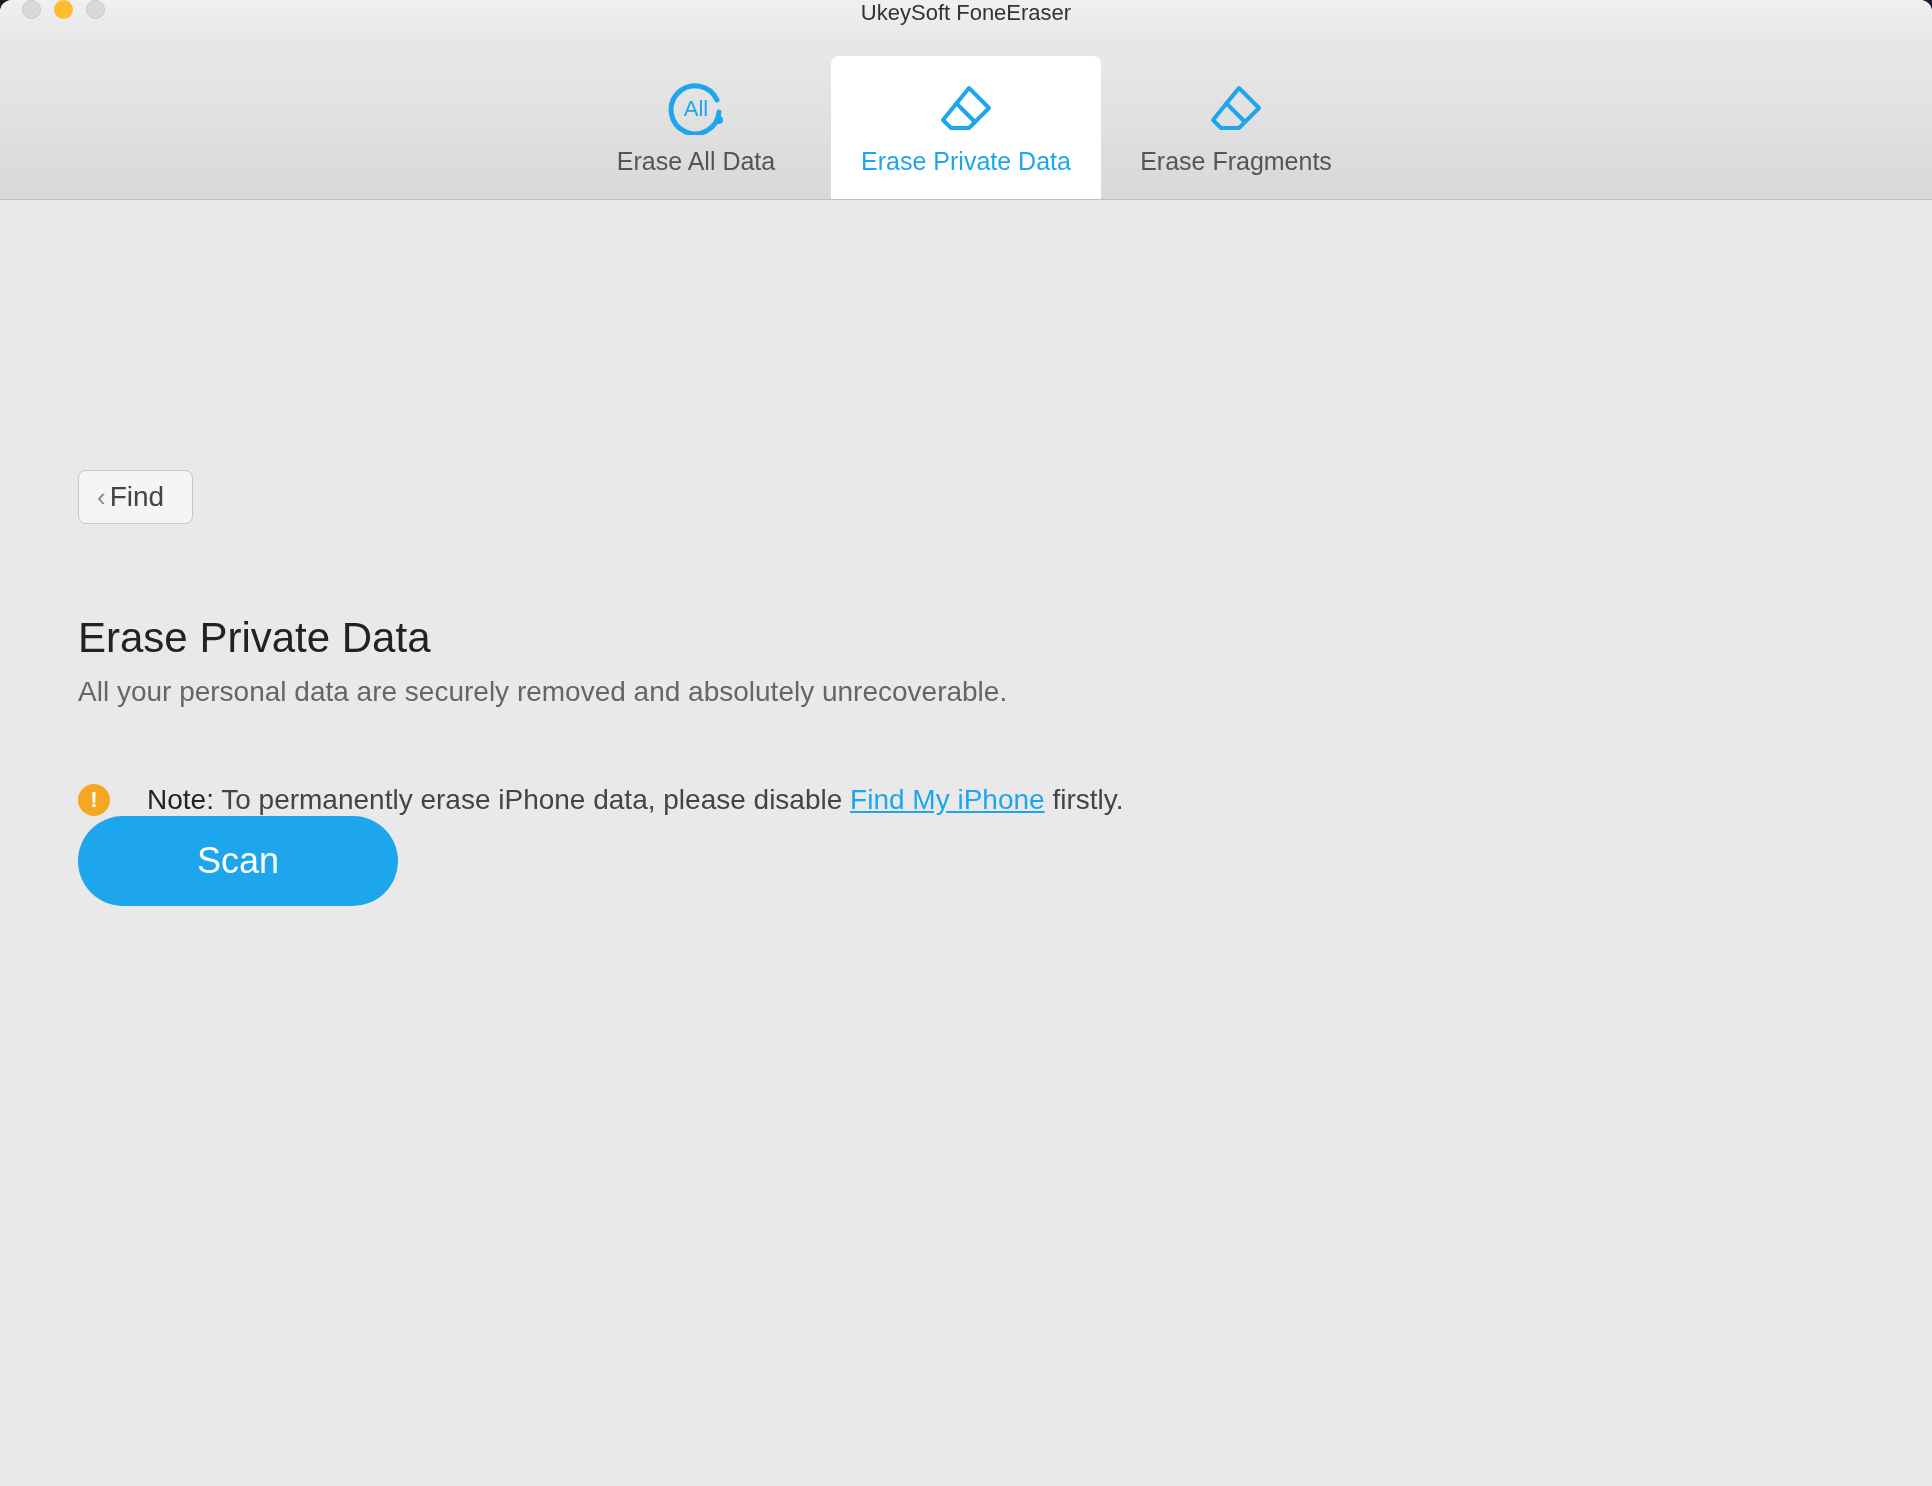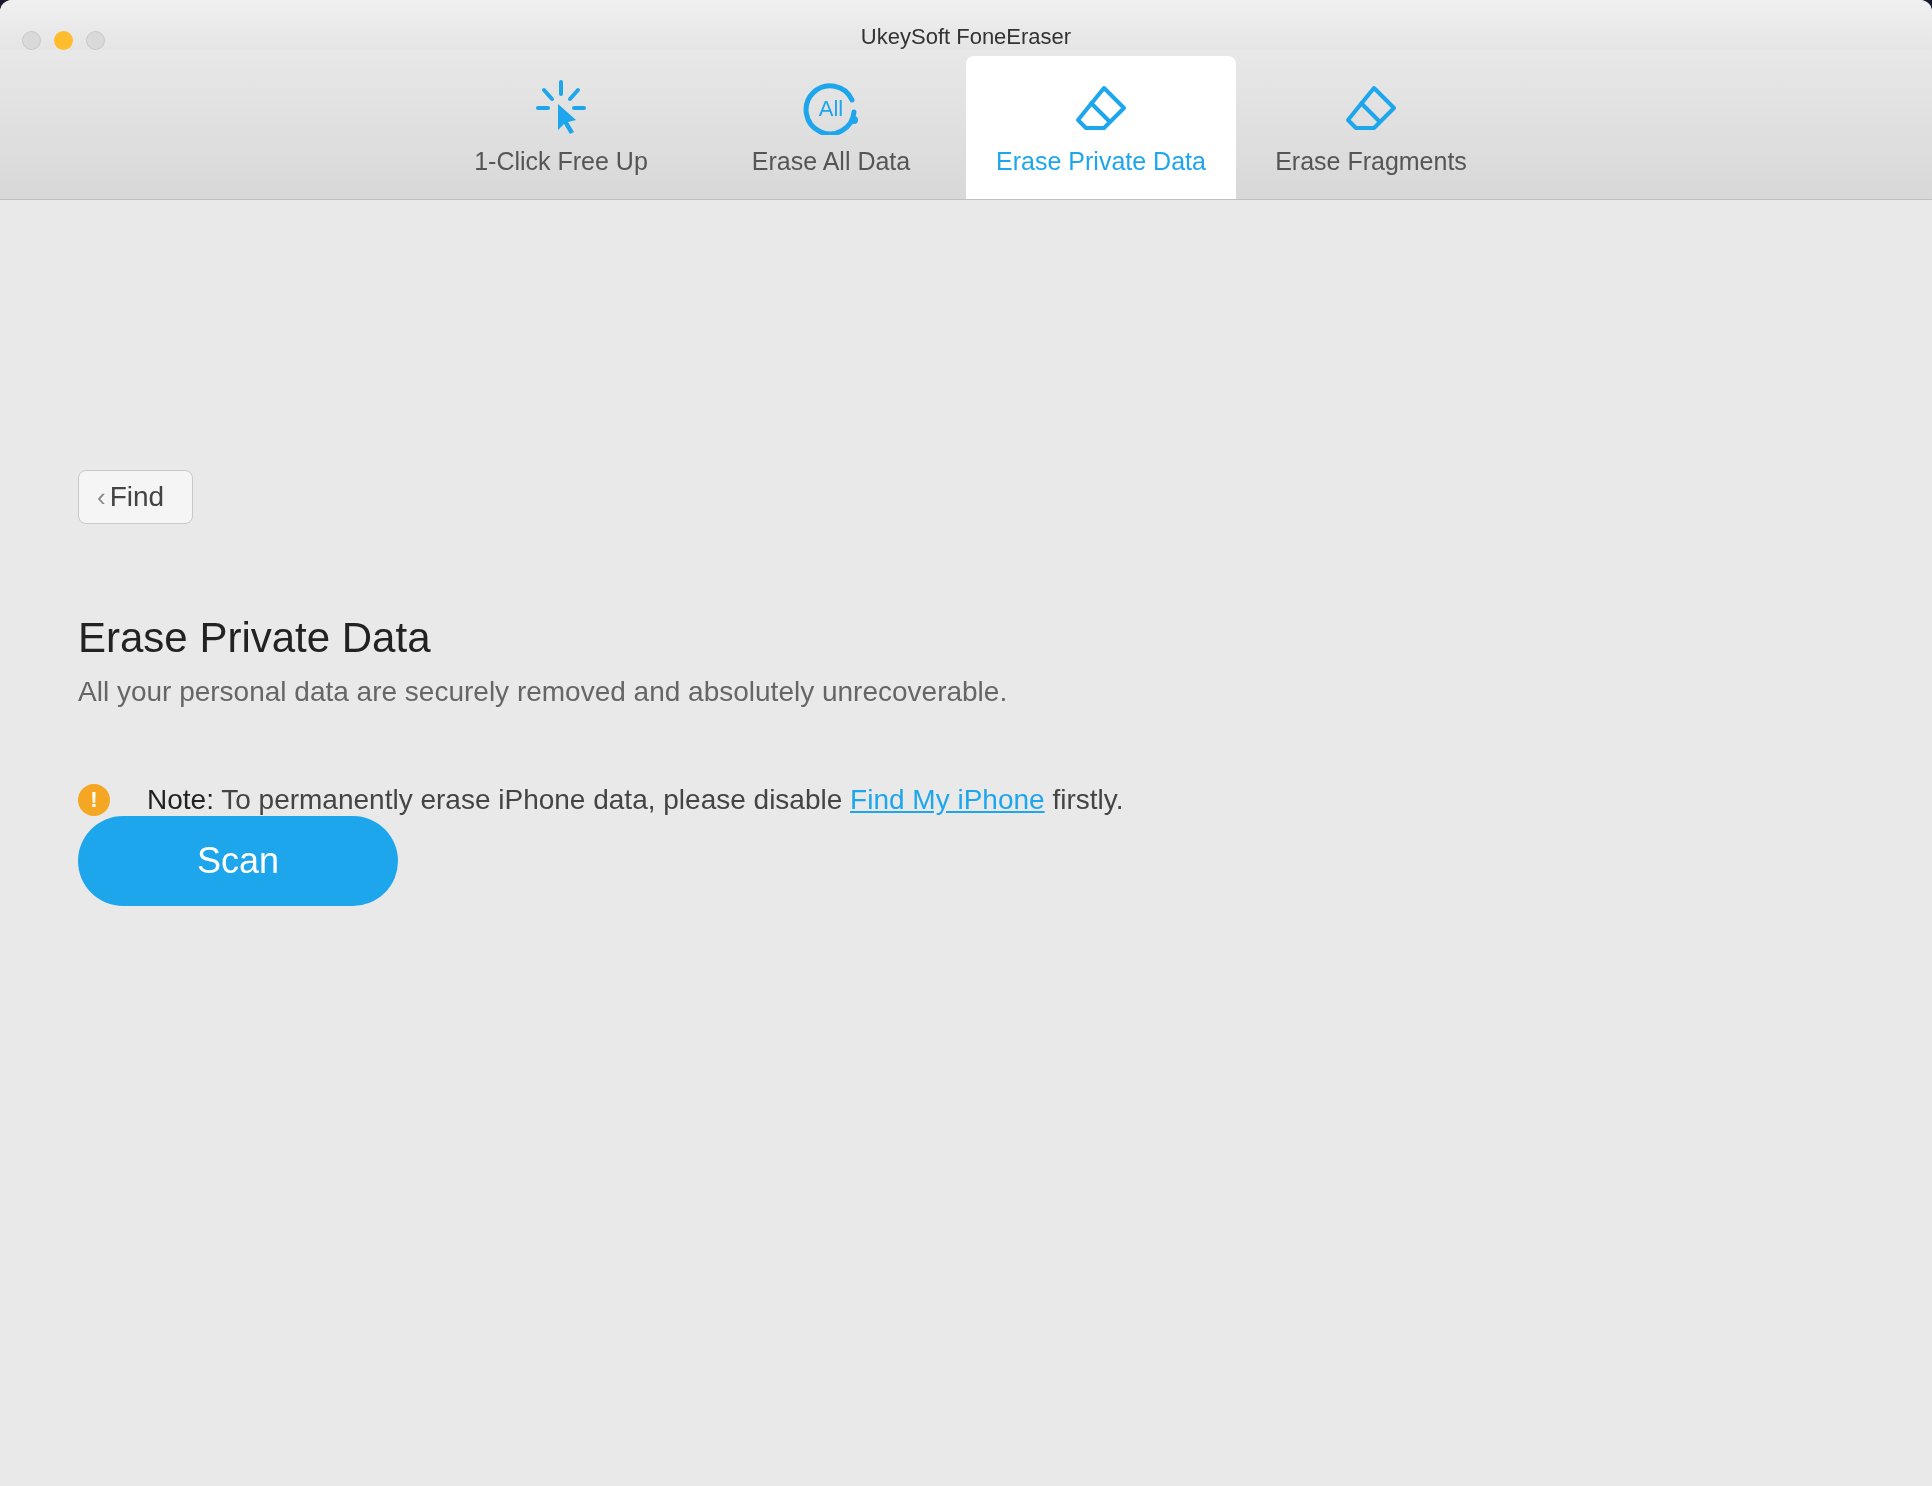--- a/index.html
+++ b/index.html
@@ -19,21 +19,21 @@
       height: 1486px;
       background: #e9e9e9;
       border-radius: 12px 12px 0 0;
       overflow: hidden;
       position: relative;
     }
     .titlebar {
       height: 50px;
       background: linear-gradient(180deg, #f0f0f0 0%, #e5e5e5 100%);
       display: flex;
-      align-items: flex-end;
+      align-items: flex-start;
       position: relative;
       border-bottom: 0px solid #d0d0d0;
     }
     .traffic-lights {
       display: flex;
       gap: 13px;
       padding-left: 22px;
       position: absolute;
       left: 0;
     }
@@ -182,35 +182,20 @@
     <div class="traffic-lights">
       <div class="traffic-light red"></div>
       <div class="traffic-light yellow"></div>
       <div class="traffic-light green"></div>
     </div>
     <div class="window-title">UkeySoft FoneEraser</div>
   </div>
 
   <div class="toolbar">
 
-    <div class="tab">
-      <div class="tab-icon">
-        <svg width="62" height="55" viewBox="0 0 62 55">
-          <g stroke="#1ea6ed" stroke-width="4" fill="none" stroke-linecap="round">
-            <line x1="31" y1="2" x2="31" y2="14"></line>
-            <line x1="14" y1="10" x2="22" y2="19"></line>
-            <line x1="48" y1="10" x2="40" y2="19"></line>
-            <line x1="8" y1="28" x2="18" y2="28"></line>
-            <line x1="54" y1="28" x2="44" y2="28"></line>
-          </g>
-          <path d="M 28 24 L 46 40 L 38 42 L 44 52 L 40 54 L 34 44 L 28 50 Z" fill="#1ea6ed"></path>
-        </svg>
-      </div>
-      <div class="tab-label">1-Click Free Up</div>
-    </div>
 
     <div class="tab">
       <div class="tab-icon">
         <svg width="62" height="55" viewBox="0 0 62 55">
           <path d="M 52 20 A 24 24 0 1 0 54 32" stroke="#1ea6ed" stroke-width="5" fill="none" stroke-linecap="round"></path>
           <circle cx="54" cy="40" r="4" fill="#1ea6ed"></circle>
           <text x="31" y="36" font-size="22" fill="#1ea6ed" text-anchor="middle" font-family="sans-serif">All</text>
         </svg>
       </div>
       <div class="tab-label">Erase All Data</div>

